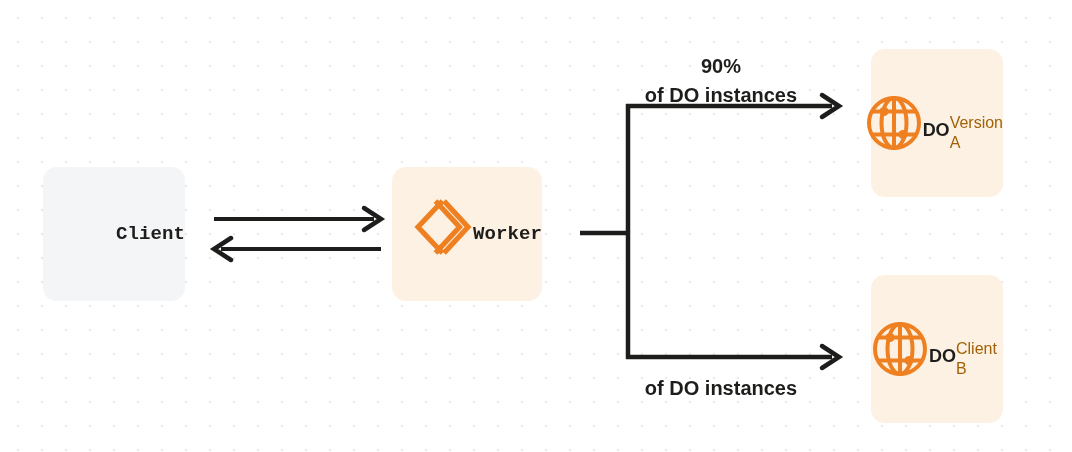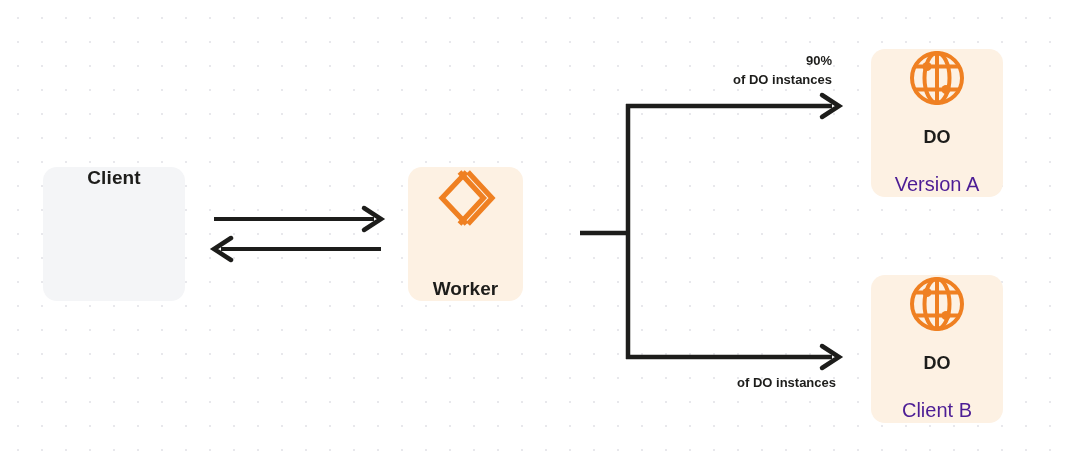--- a/index.html
+++ b/index.html
@@ -18,37 +18,37 @@
     overflow: hidden;
     font-family: "Liberation Sans", sans-serif;
     -webkit-font-smoothing: antialiased;
   }
 
   
   .node {
     position: absolute;
     border-radius: 14px;
     display: flex;
-    flex-direction: column;
+    flex-direction: row;
     align-items: center;
-    justify-content: space-between;
+    justify-content: flex-end;
     box-sizing: border-box;
   }
 
   .node-client {
     left: 43px;
     top: 167px;
     width: 142px;
     height: 134px;
     background: #f4f5f7;
   }
   .node-worker {
-    left: 408px;
+    left: 392px;
     top: 167px;
-    width: 115px;
+    width: 150px;
     height: 134px;
     background: #fdf1e3;
   }
   .node-do-a {
     left: 871px;
     top: 49px;
     width: 132px;
     height: 148px;
     background: #fdf1e3;
   }
@@ -59,31 +59,32 @@
     height: 148px;
     background: #fdf1e3;
   }
 
   .node-title {
     font-size: 19px;
     font-weight: bold;
     color: #1d1d1b;
     letter-spacing: 0.1px;
     line-height: 1.2;
+    font-family: Liberation Mono, monospace;
   }
   .node-title-do {
     font-size: 18px;
     font-weight: bold;
     color: #1d1d1b;
     margin-top: 14px;
   }
   .node-sub {
-    font-size: 20px;
+    font-size: 16px;
     font-weight: normal;
-    color: #4c1d95;
+    color: #a16207;
     margin-top: 19px;
     line-height: 1.25;
   }
 
   .worker-icon {
     margin-bottom: 14px;
     display: block;
     line-height: 0;
   }
   .globe-icon {
@@ -97,22 +98,22 @@
     left: 0;
     top: 0;
     width: 1072px;
     height: 452px;
     pointer-events: none;
   }
 
   
   .edge-label {
     position: absolute;
-    text-align: right;
-    font-size: 13px;
+    text-align: center;
+    font-size: 20px;
     font-weight: bold;
     color: #1d1d1b;
     line-height: 1.45;
     white-space: nowrap;
   }
   .edge-label-top {
     left: 610px;
     top: 52px;
     width: 222px;
   }

